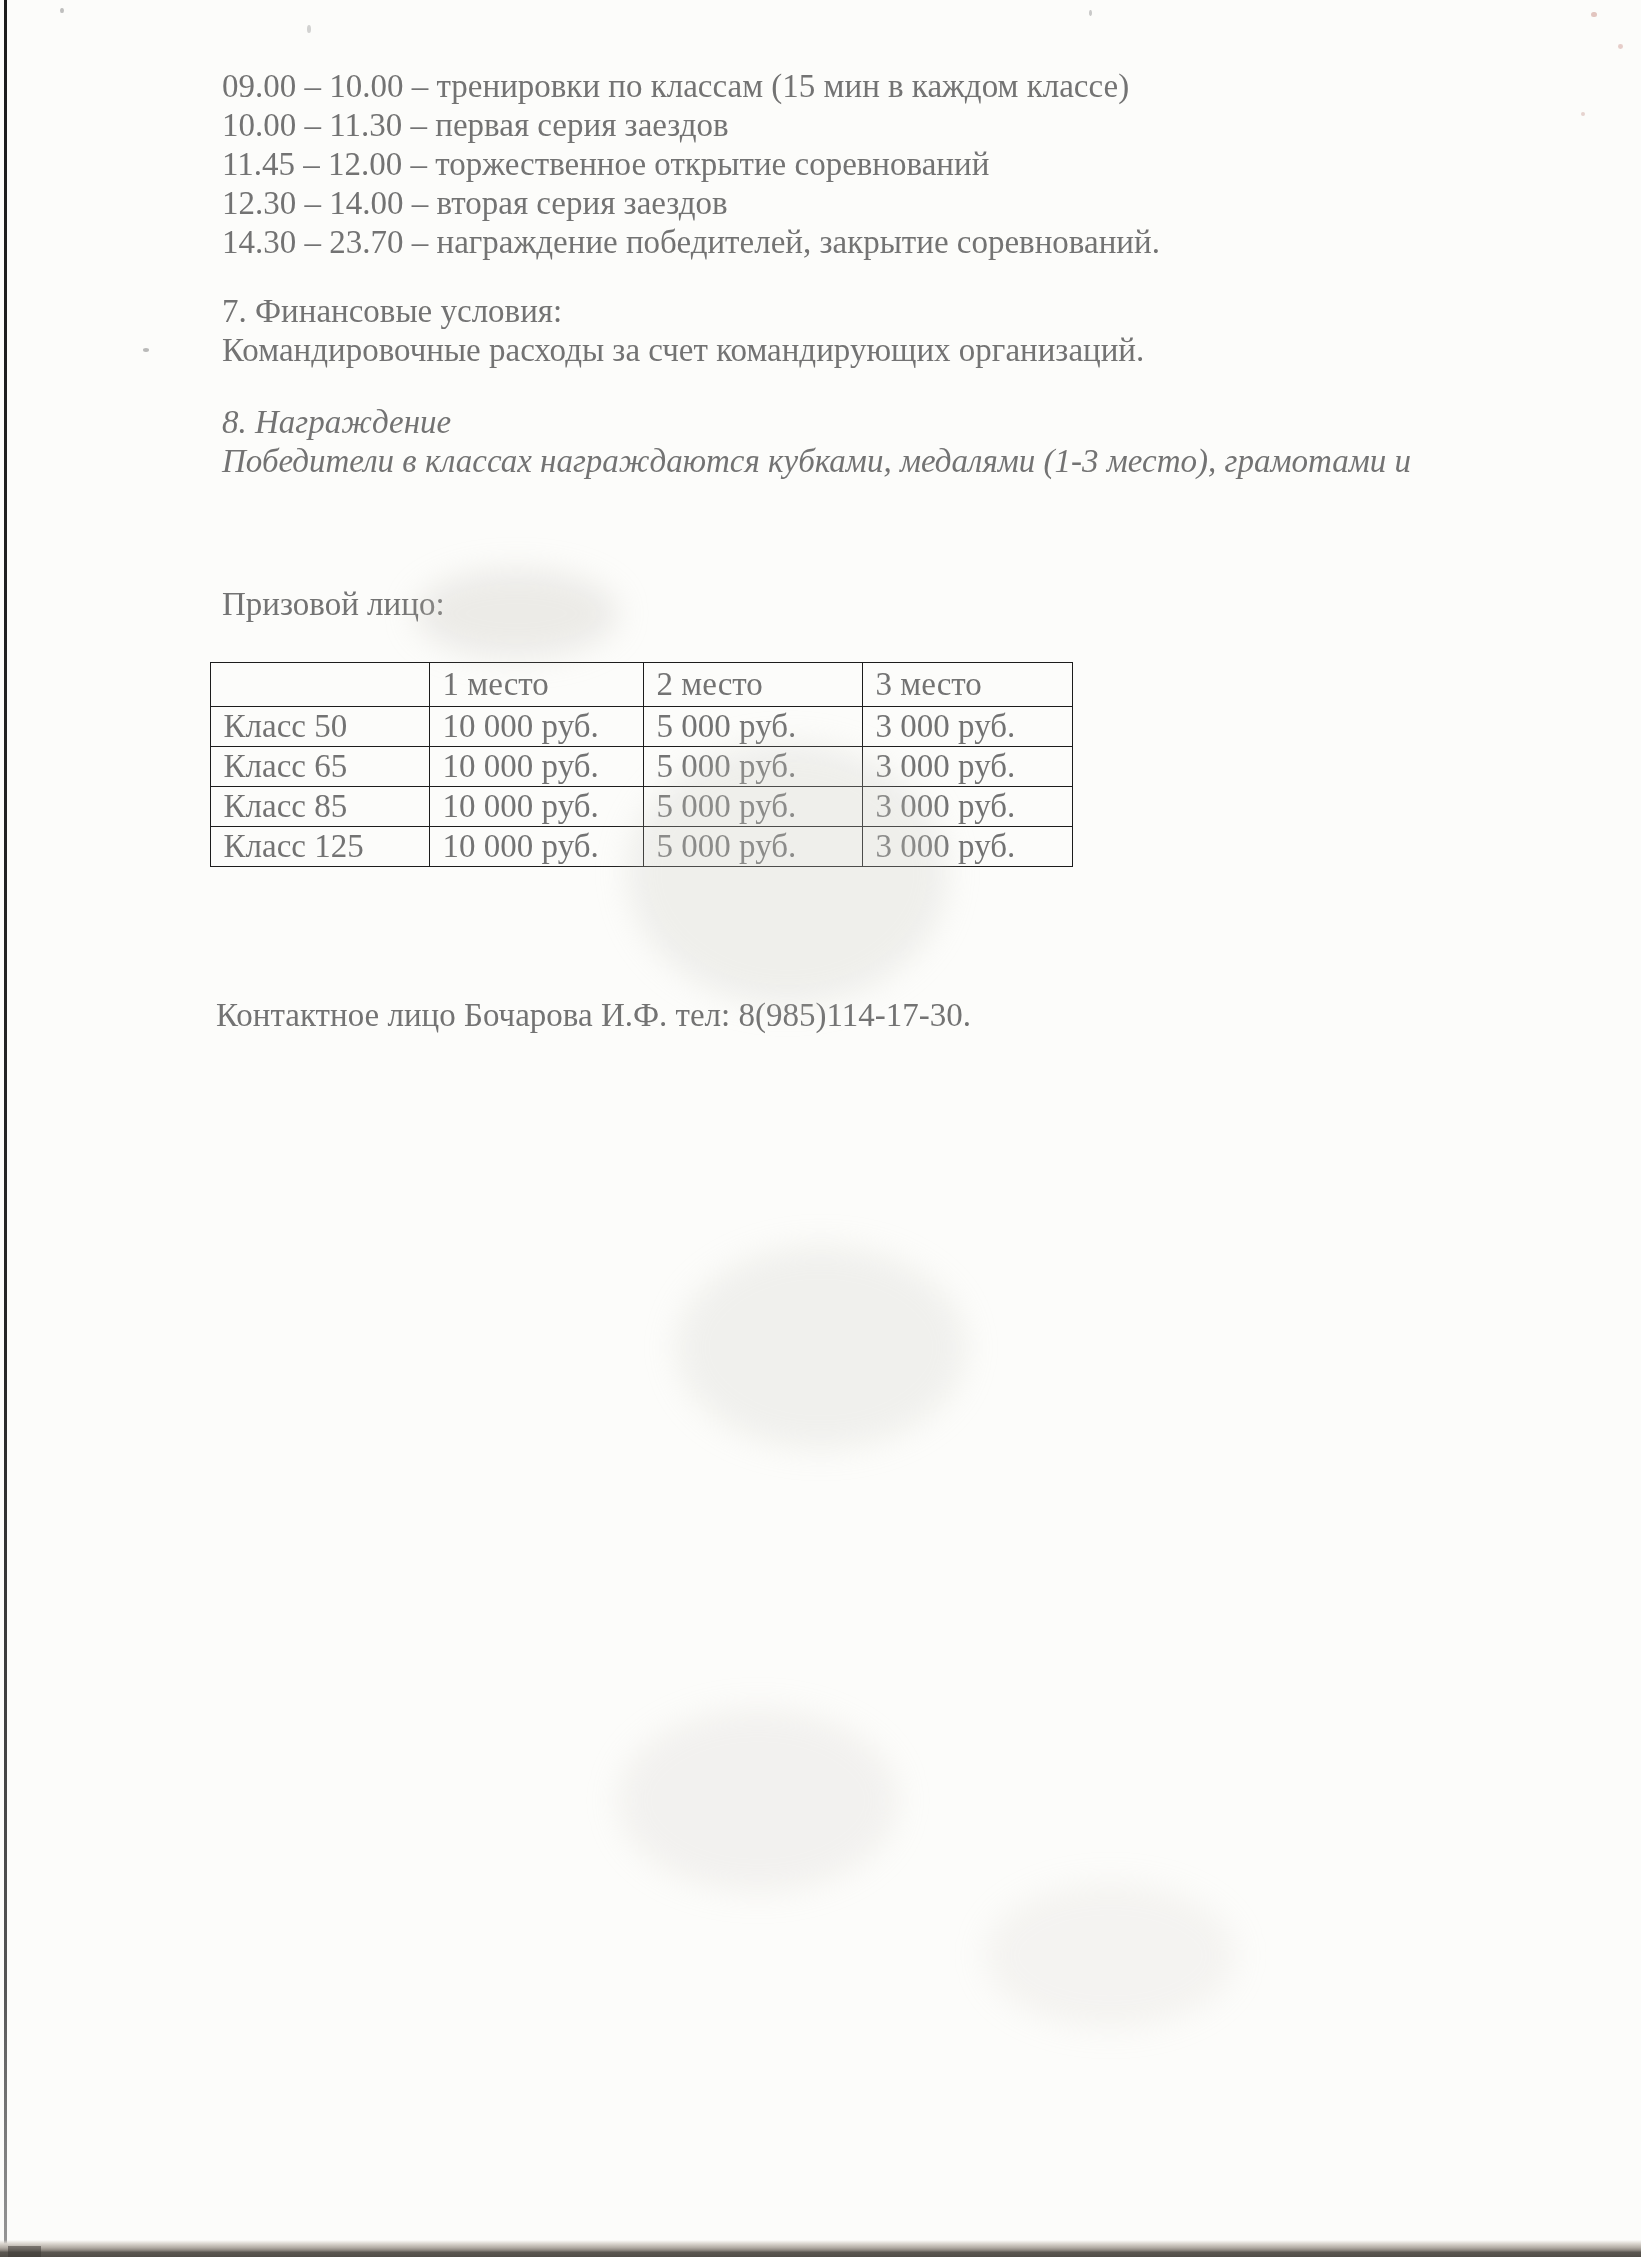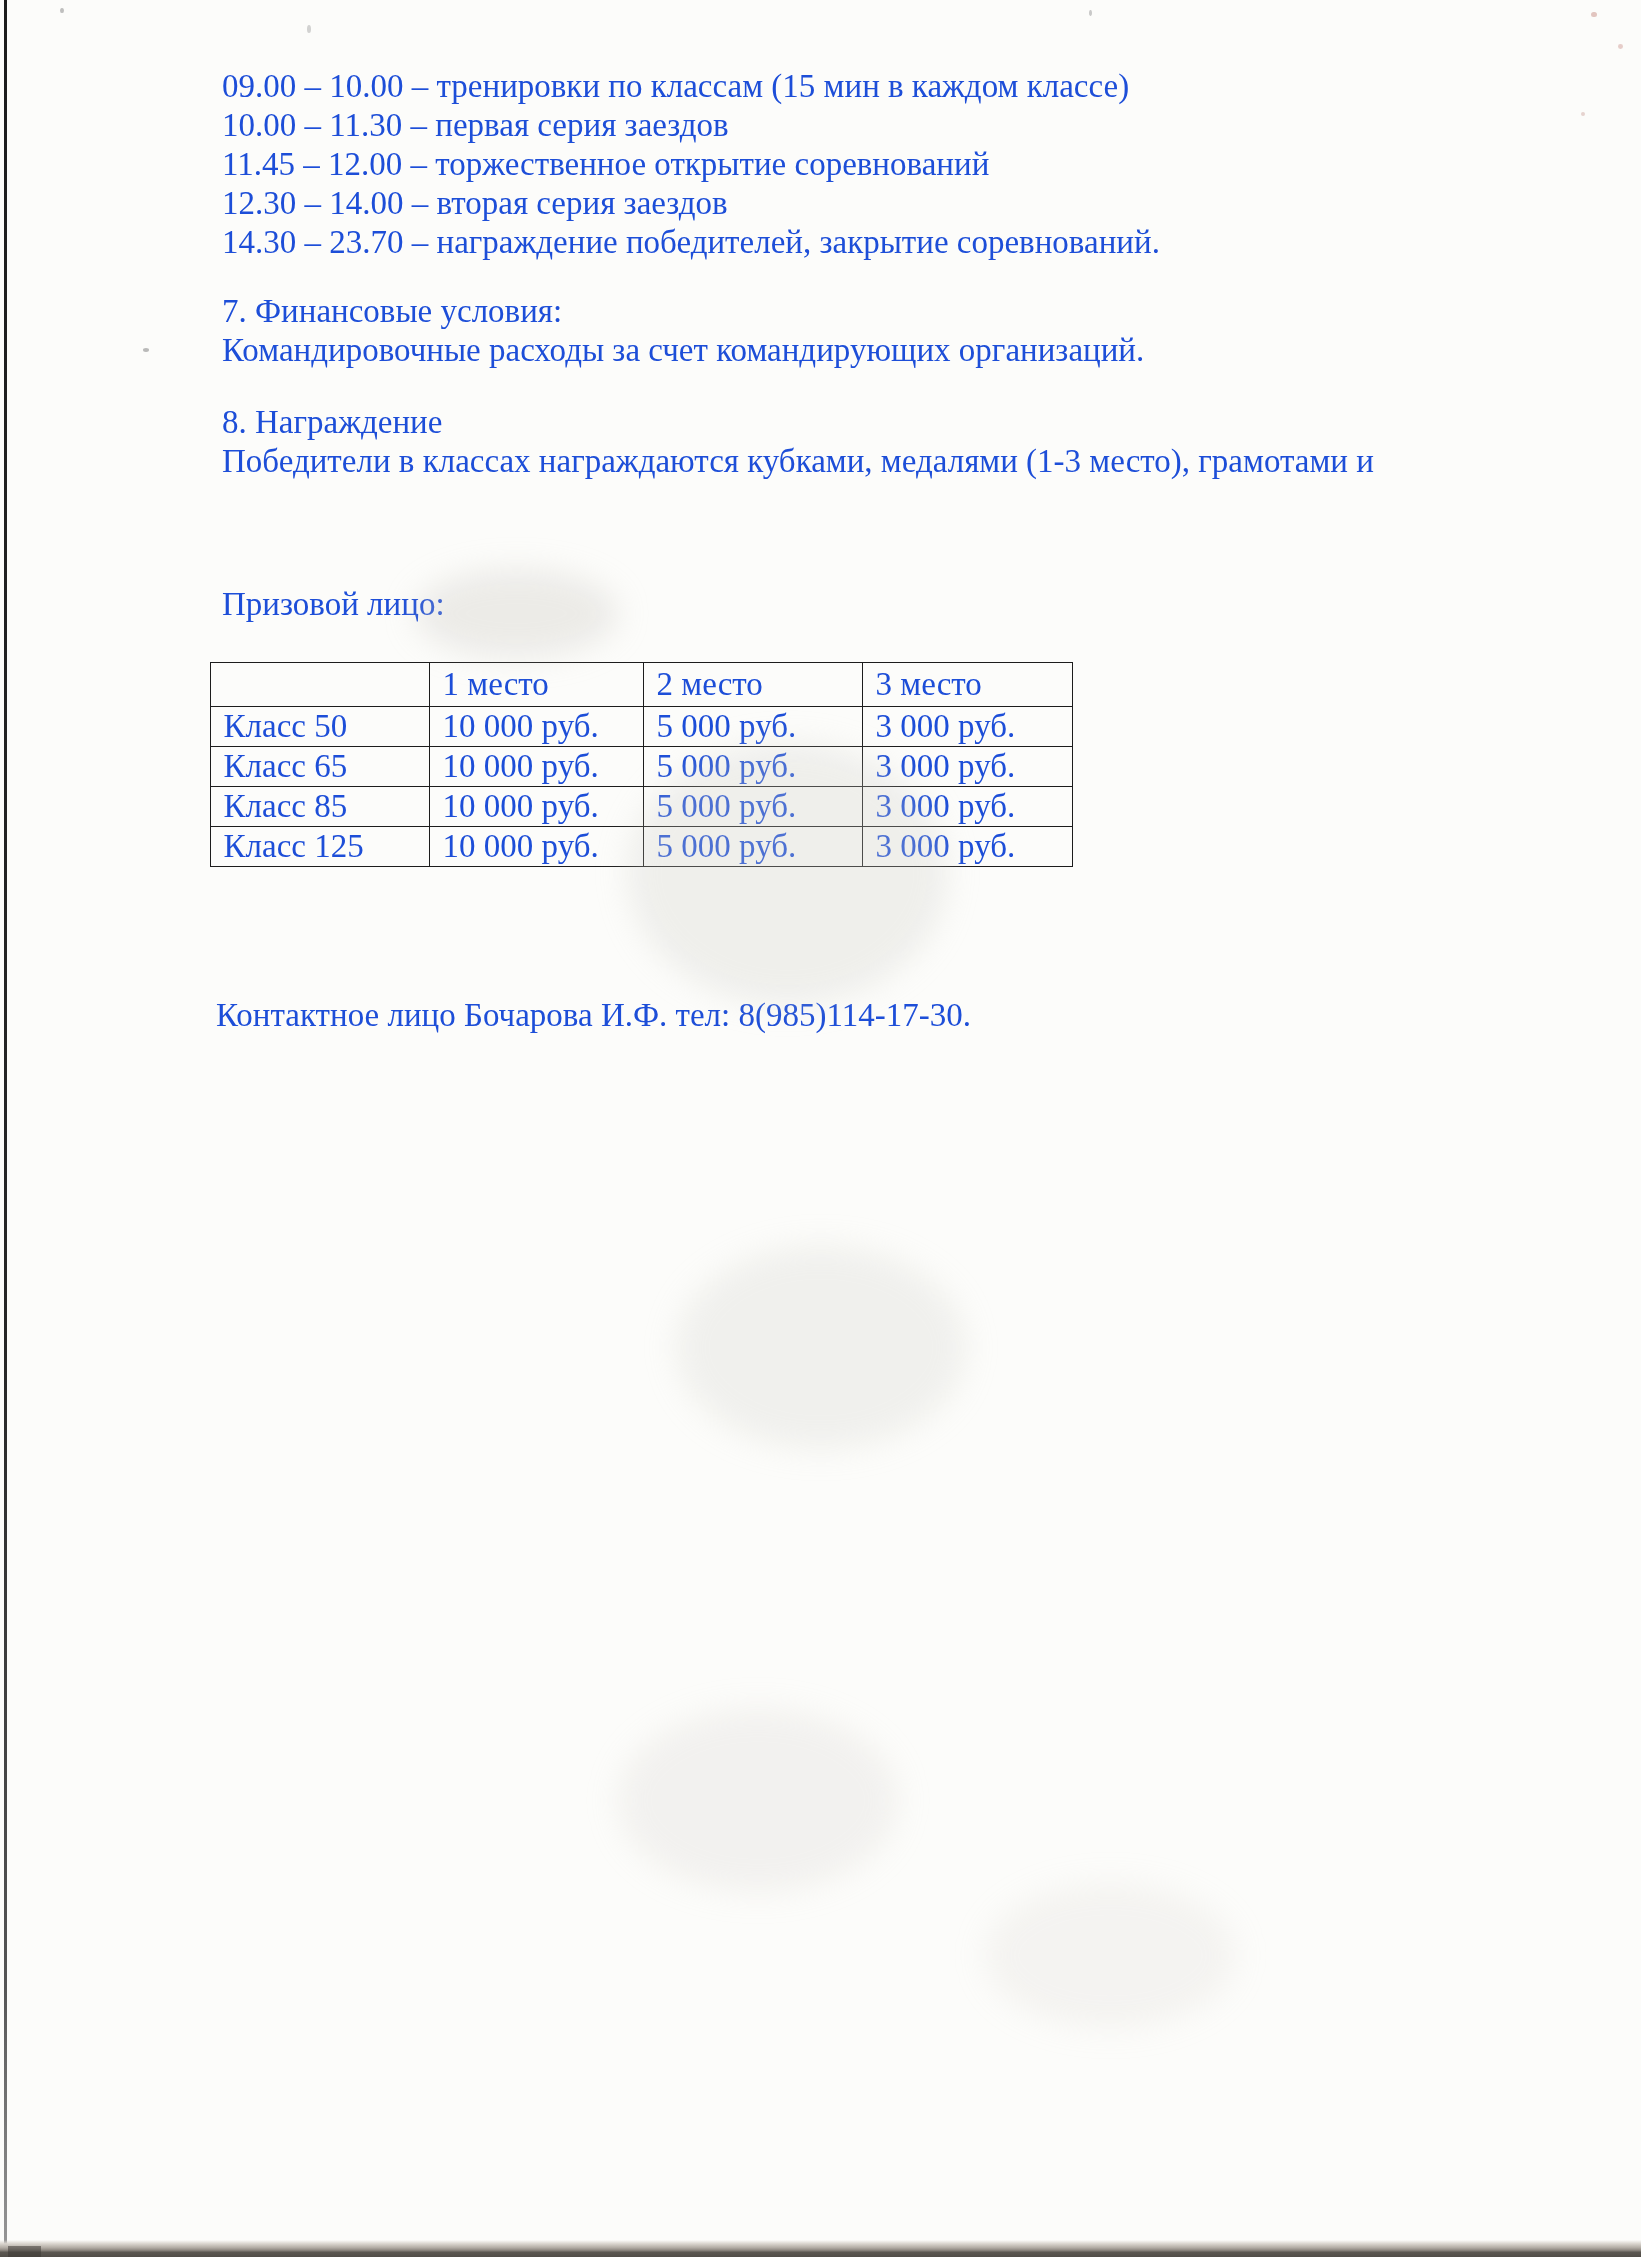--- a/index.html
+++ b/index.html
@@ -4,29 +4,29 @@
 <style>
   html,body { margin:0; padding:0; }
   body { width:1641px; height:2257px; background:#ffffff; }
 
   .page {
     position:relative;
     width:1641px; height:2257px;
     background:#fcfcfa;
     overflow:hidden;
     font-family:"Liberation Serif","DejaVu Serif",serif;
-    color:#1d4ed8;
+    color:#737373;
     font-size:33px;
     line-height:39px;
   }
 
   
   .schedule   { position:absolute; left:222px; top:67px;  }
   .section7   { position:absolute; left:222px; top:292px; }
-  .section8   { position:absolute; left:222px; top:403px; }
+  .section8   { position:absolute; left:222px; top:403px;font-style:italic; }
   .prize-label{ position:absolute; left:222px; top:585px; }
   .contact    { position:absolute; left:216px; top:996px;}
 
   .prize-table {
     position:absolute; left:210px; top:662px;
     border-collapse:collapse;
     table-layout:fixed;
     border-radius:9px;
   }
   .prize-table th, .prize-table td {

